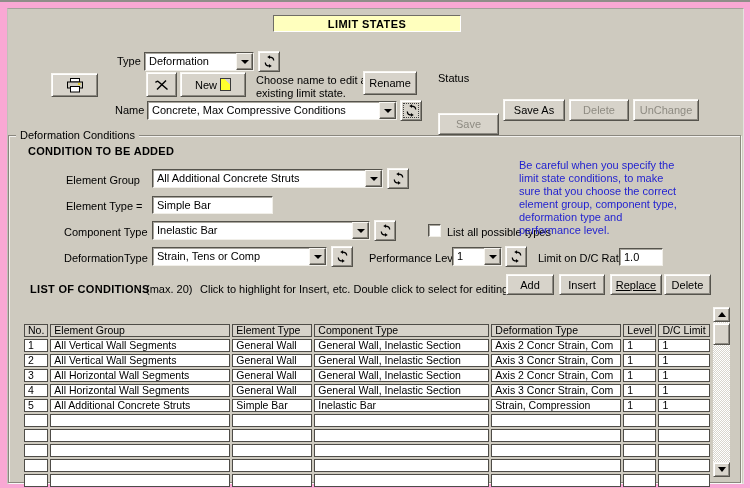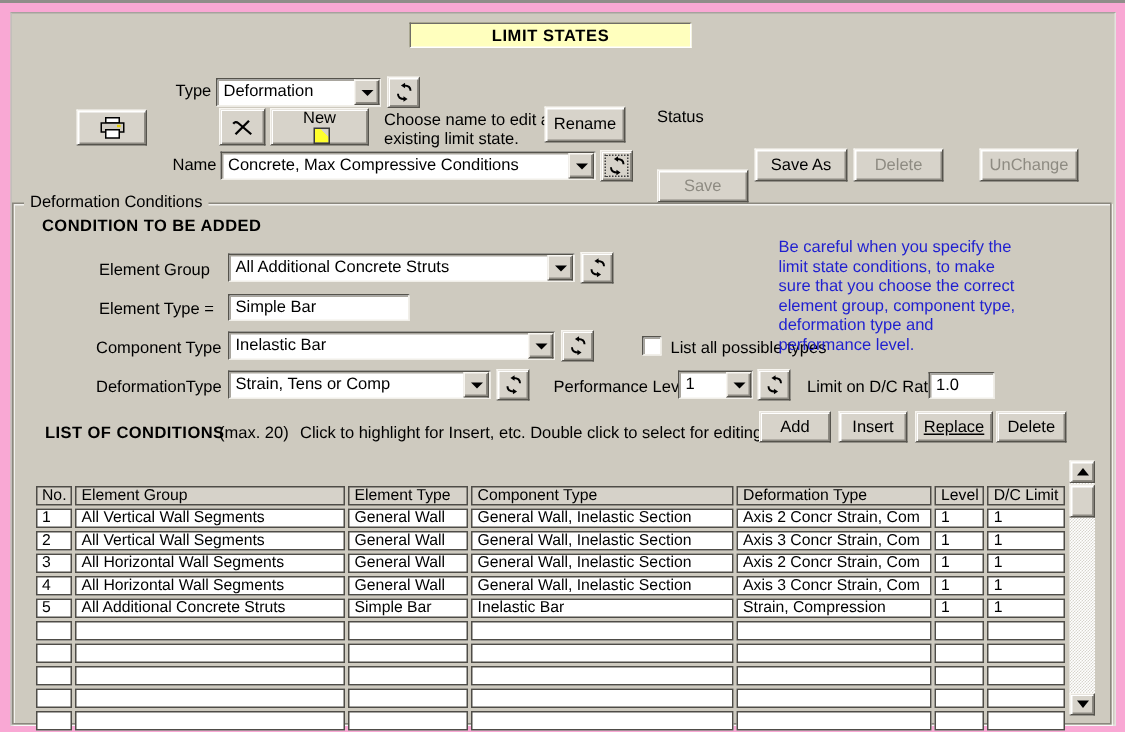--- a/index.html
+++ b/index.html
@@ -91,33 +91,33 @@
         <rect x="4.5" y="8.5" width="9" height="5.5" fill="#fff" stroke="#000"></rect>
         <rect x="12" y="5.2" width="2.4" height="1.6" fill="#e8d200"></rect>
       </svg>
     </div>
     <div class="btn" style="left:138px;top:63px;width:31px;height:25px;">
       <svg width="16" height="14" viewBox="0 0 16 14">
         <path d="M1.5 4.5 Q3 2.5 4.8 4 L13.5 11.5" stroke="#000" stroke-width="1.5" fill="none"></path>
         <path d="M12 2.5 L3 11.5" stroke="#000" stroke-width="1.5" fill="none"></path>
       </svg>
     </div>
-    <div class="btn" style="left:172px;top:63px;width:66px;height:25px;flex-direction:column;">
+    <div class="btn" style="left:172px;top:63px;width:66px;height:25px;">
       <span>New</span>
       <span class="newpage"></span>
     </div>
     <div class="lbl" style="left:248px;top:65px;width:118px;white-space:normal;">Choose name to edit an existing limit state.</div>
     <div class="btn" style="left:355px;top:62px;width:54px;height:24px;">Rename</div>
 
     <div class="lbl" style="left:430px;top:63px;">Status</div>
 
     <div class="btn disabled" style="left:430px;top:104px;width:61px;height:22px;">Save</div>
     <div class="btn" style="left:495px;top:90px;width:62px;height:22px;">Save As</div>
     <div class="btn disabled" style="left:561px;top:90px;width:60px;height:22px;">Delete</div>
-    <div class="btn disabled" style="left:625px;top:90px;width:66px;height:22px;margin-left:20px;">UnChange</div>
+    <div class="btn disabled" style="left:625px;top:90px;width:66px;height:22px;">UnChange</div>
 
     <div class="lbl" style="left:107px;top:95px;">Name</div>
     <div class="combo" style="left:139px;top:92px;width:250px;height:19px;">
       <span class="val">Concrete, Max Compressive Conditions</span>
       <span class="drop">
           <span class="tri"></span>
         </span>
     </div>
     <div class="rbtn focus" style="left:392px;top:91px;">
       <svg width="13" height="13" viewBox="0 0 14 14">

